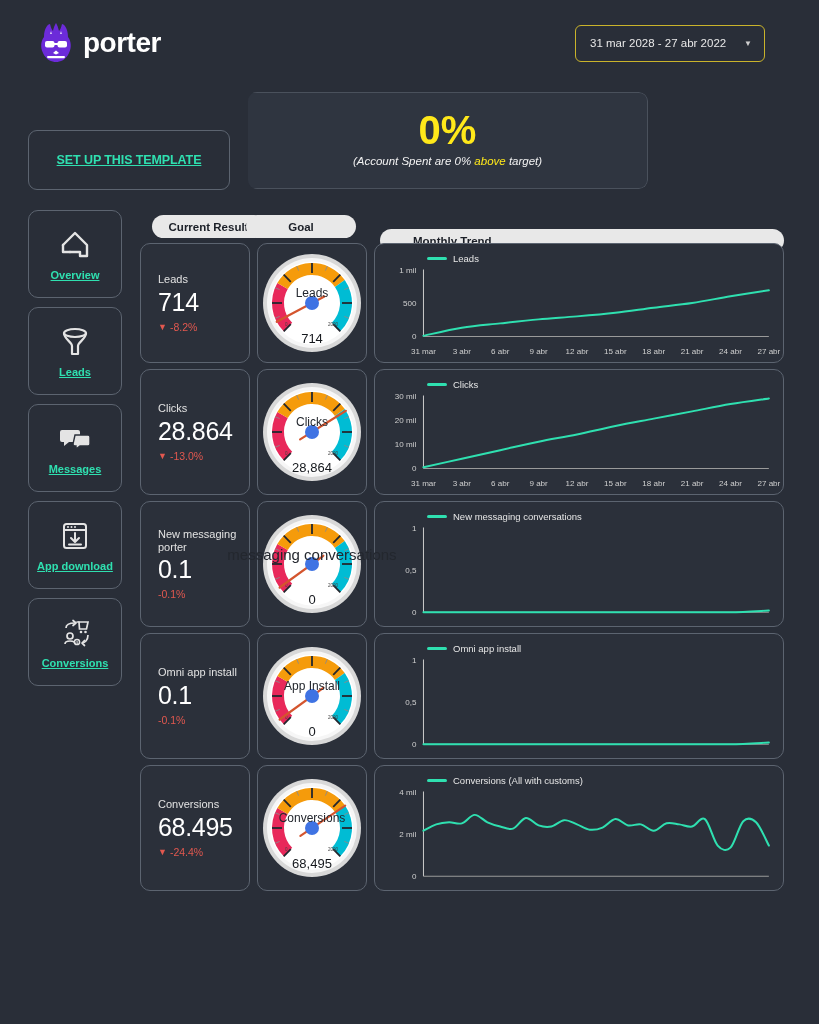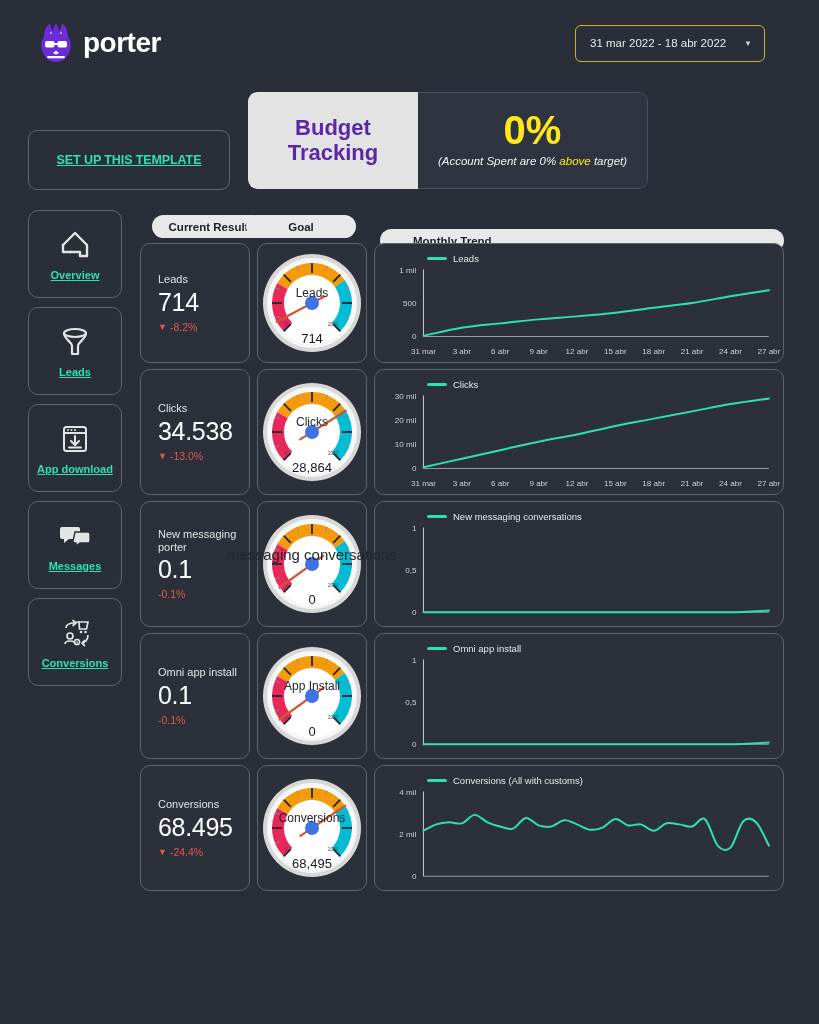--- a/index.html
+++ b/index.html
@@ -190,30 +190,26 @@
       <rect x="19.5" y="18" width="9.5" height="6.5" rx="2" fill="#ffffff"></rect>
       <rect x="15.5" y="20" width="5" height="2" fill="#ffffff"></rect>
       <path d="M18 27.5 L15 30 L18 31.5 L21 30 Z" fill="#ffffff"></path>
       <rect x="9" y="33" width="18" height="2.2" rx="1.1" fill="#ffffff"></rect>
       <path d="M13 8 L13.8 11 L12.2 11 Z" fill="#ffffff"></path>
       <path d="M23 8 L23.8 11 L22.2 11 Z" fill="#ffffff"></path>
     </svg>
     <span class="brand-word">porter</span>
   </div>
   <div class="date-picker">
-    <span>31 mar 2022 - 18 abr 2022</span>
+    <span>31 mar 2028 - 27 abr 2022</span>
     <span class="caret">▼</span>
   </div>
 </div>
 
 <div class="budget-banner">
-  <div class="budget-label">
-    <span>Budget</span>
-    <span>Tracking</span>
-  </div>
   <div class="budget-value">
     <div class="budget-pct">0%</div>
     <div class="budget-sub"><span>(Account Spent are 0% </span><span class="hl">above</span><span> target)</span></div>
   </div>
 </div>
 
 <div class="setup-btn">
   <span>SET UP THIS TEMPLATE</span>
 </div>
 
@@ -224,40 +220,40 @@
       <path d="M15 24 L8 24 L8 17" fill="none" stroke="#e4e4e4" stroke-width="2.4" stroke-linejoin="round" stroke-linecap="round"></path>
     </svg>
     <span class="nav-label">Overview</span>
   </div>
   <div class="nav-item">
     <svg class="nav-icon" viewBox="0 0 40 34">
       <ellipse cx="20" cy="8" rx="11" ry="4" fill="none" stroke="#e4e4e4" stroke-width="2.2"></ellipse>
       <path d="M9 8 C9 14, 17 17, 17 21 L17 29 L23 29 L23 21 C23 17, 31 14, 31 8" fill="none" stroke="#e4e4e4" stroke-width="2.2" stroke-linejoin="round"></path>
     </svg>
     <span class="nav-label">Leads</span>
+  </div>
+  <div class="nav-item">
+    <svg class="nav-icon" viewBox="0 0 40 34">
+      <path d="M7 8 h16 a2 2 0 0 1 2 2 v8 a2 2 0 0 1 -2 2 h-9 l-5 4 v-4 h-2 a2 2 0 0 1 -2 -2 v-8 a2 2 0 0 1 2 -2 z" fill="#e4e4e4"></path>
+      <path d="M20 13 h13 a2 2 0 0 1 2 2 v7 a2 2 0 0 1 -2 2 h-8 l-4 3 v-3 h-1 a2 2 0 0 1 -2 -2 z" fill="#e4e4e4" stroke="#2b303a" stroke-width="1.4"></path>
+    </svg>
+    <span class="nav-label">Messages</span>
   </div>
   <div class="nav-item">
     <svg class="nav-icon" viewBox="0 0 40 34">
       <rect x="9" y="5" width="22" height="24" rx="2.5" fill="none" stroke="#e4e4e4" stroke-width="2"></rect>
       <line x1="9" y1="11" x2="31" y2="11" stroke="#e4e4e4" stroke-width="2"></line>
       <circle cx="13" cy="8" r="1" fill="#e4e4e4"></circle>
       <circle cx="16.5" cy="8" r="1" fill="#e4e4e4"></circle>
       <circle cx="20" cy="8" r="1" fill="#e4e4e4"></circle>
       <line x1="20" y1="14" x2="20" y2="22" stroke="#e4e4e4" stroke-width="2" stroke-linecap="round"></line>
       <path d="M16 19 L20 23 L24 19" fill="none" stroke="#e4e4e4" stroke-width="2" stroke-linecap="round" stroke-linejoin="round"></path>
       <line x1="14" y1="25.5" x2="26" y2="25.5" stroke="#e4e4e4" stroke-width="2" stroke-linecap="round"></line>
     </svg>
     <span class="nav-label">App download</span>
-  </div>
-  <div class="nav-item">
-    <svg class="nav-icon" viewBox="0 0 40 34">
-      <path d="M7 8 h16 a2 2 0 0 1 2 2 v8 a2 2 0 0 1 -2 2 h-9 l-5 4 v-4 h-2 a2 2 0 0 1 -2 -2 v-8 a2 2 0 0 1 2 -2 z" fill="#e4e4e4"></path>
-      <path d="M20 13 h13 a2 2 0 0 1 2 2 v7 a2 2 0 0 1 -2 2 h-8 l-4 3 v-3 h-1 a2 2 0 0 1 -2 -2 z" fill="#e4e4e4" stroke="#2b303a" stroke-width="1.4"></path>
-    </svg>
-    <span class="nav-label">Messages</span>
   </div>
   <div class="nav-item">
     <svg class="nav-icon" viewBox="0 0 40 34">
       <path d="M24 6 h9 l-1.5 7 h-7 z" fill="none" stroke="#e4e4e4" stroke-width="1.7"></path>
       <line x1="22" y1="6" x2="24" y2="6" stroke="#e4e4e4" stroke-width="1.7" stroke-linecap="round"></line>
       <circle cx="26" cy="16" r="1.3" fill="#e4e4e4"></circle>
       <circle cx="30.5" cy="16" r="1.3" fill="#e4e4e4"></circle>
       <circle cx="15" cy="20" r="3" fill="none" stroke="#e4e4e4" stroke-width="1.7"></circle>
       <path d="M10 28 C10 24, 20 24, 20 28" fill="none" stroke="#e4e4e4" stroke-width="1.7"></path>
       <circle cx="22" cy="26" r="2.6" fill="none" stroke="#e4e4e4" stroke-width="1.5"></circle>
@@ -346,21 +342,21 @@
         <div class="legend">
           <span class="legend-swatch"></span>
           <span>Leads</span>
         </div>
       </div>
     </div>
     </div>
     <div class="row" style="margin-bottom: 6px;">
     <div class="cell cell-result" style="height:126px">
       <div class="m-name">Clicks</div>
-      <div class="m-value">34.538</div>
+      <div class="m-value">28.864</div>
       <div class="m-delta">
           <span class="m-arrow">▼</span>
           <span>-13.0%</span>
         </div>
     </div>
     <div class="cell cell-goal" style="height:126px">
       <div class="gauge">
 
   <svg viewBox="0 0 100 100" width="100" height="100">
     <circle cx="50" cy="50" r="49" fill="#d8d8d8"></circle>

